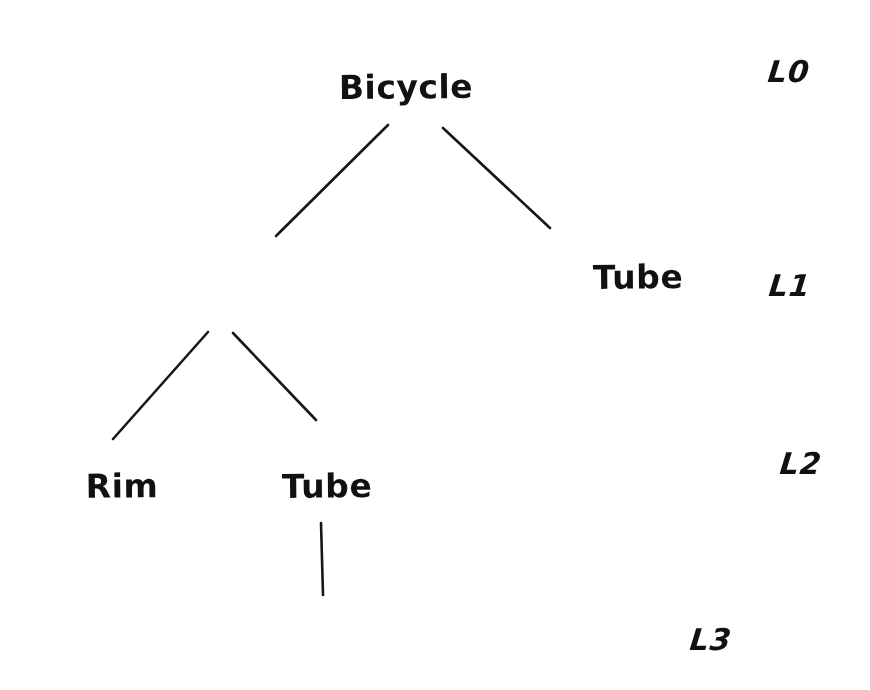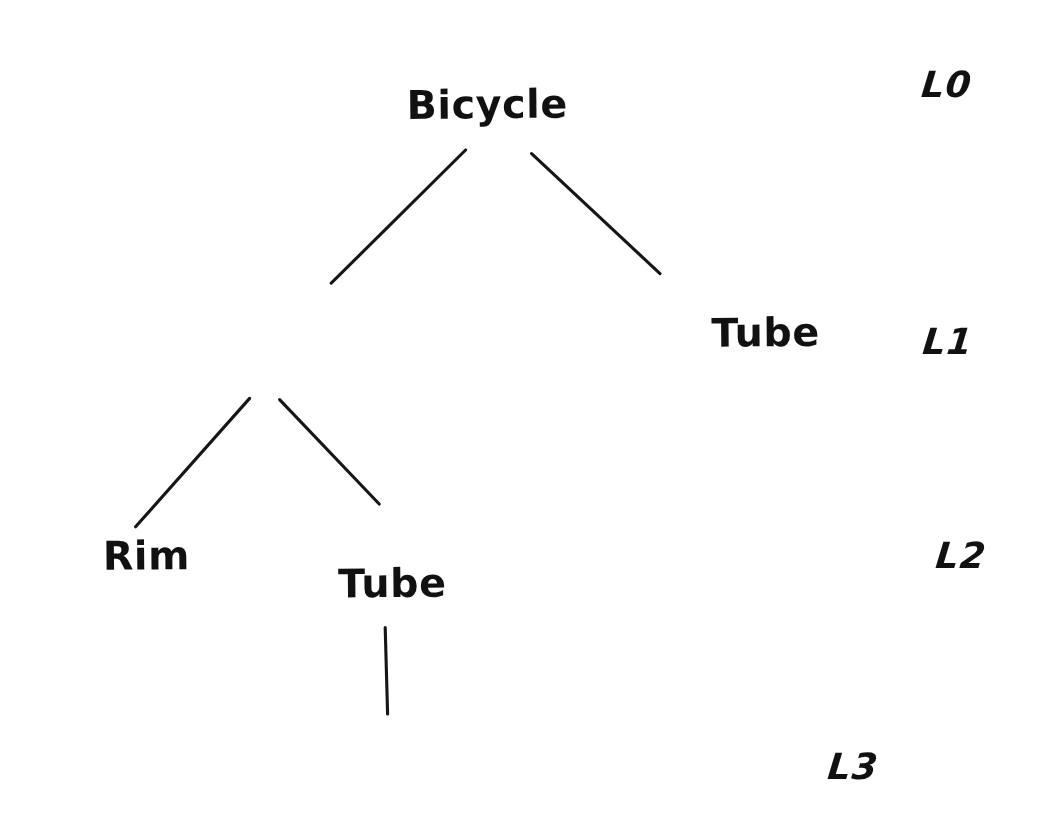--- a/index.html
+++ b/index.html
@@ -45,21 +45,21 @@
     line-height: 1;
     white-space: nowrap;
     color: #111111;
     font-style: italic;
     letter-spacing: 1px;
   }
   
   .pos-bicycle { left: 406px; top: 87px;  }
   .pos-wheel   { left: 204px; top: 283px; }
   .pos-frame   { left: 638px; top: 277px; }
-  .pos-rim     { left: 122px; top: 463px; text-align: center; }
+  .pos-rim     { left: 122px; top: 486px; text-align: center; }
   .pos-tire    { left: 327px; top: 486px; }
   .pos-tube    { left: 308px; top: 633px; }
   
   .pos-l0 { left: 789px; top: 72px;  }
   .pos-l1 { left: 790px; top: 286px; }
   .pos-l2 { left: 801px; top: 464px; }
   .pos-l3 { left: 711px; top: 640px; }
 </style>
 </head>
 <body>

